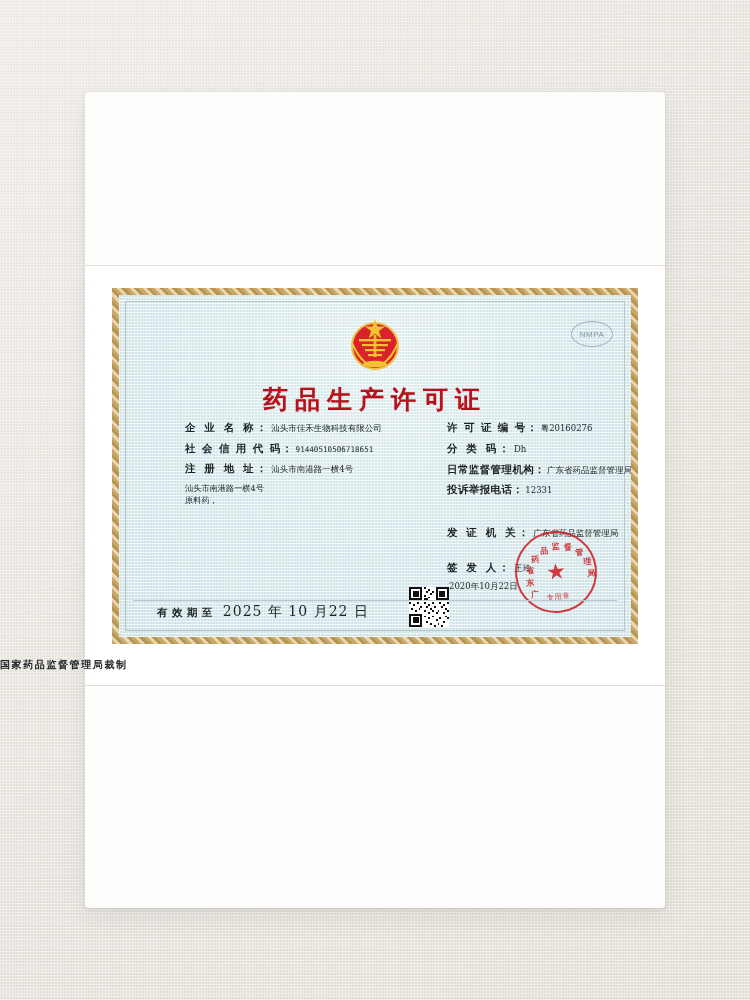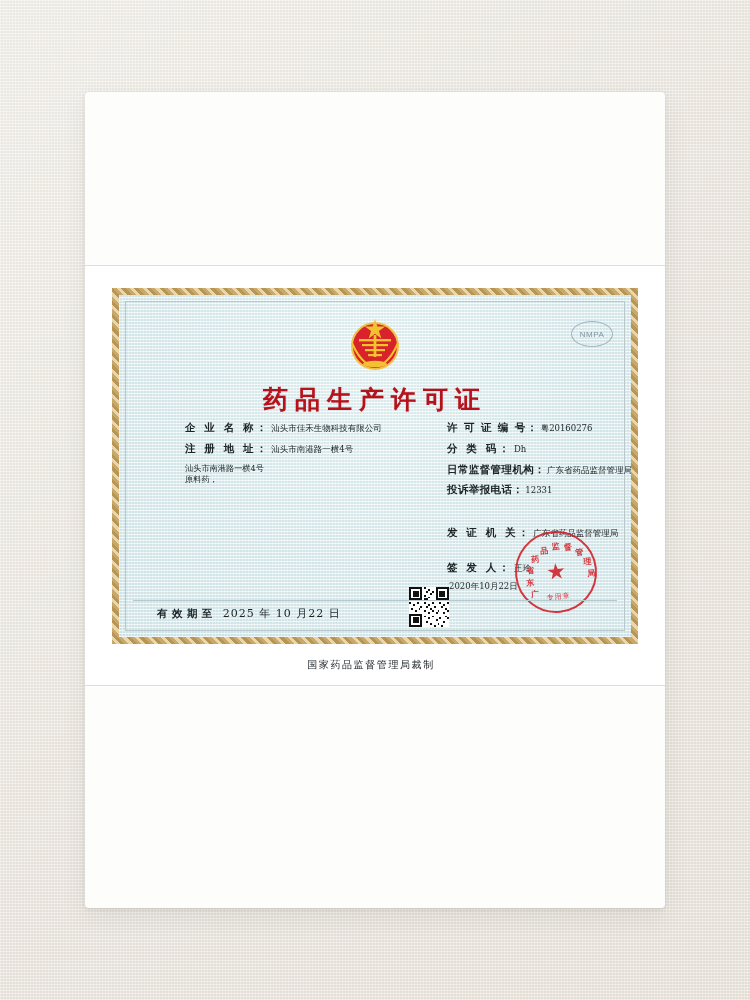--- a/index.html
+++ b/index.html
@@ -239,44 +239,44 @@
     left: 38px;
     bottom: 16px;
     color: #1c2326;
     font-size: 10.5px;
     font-weight: bold;
     letter-spacing: 0.4px;
     font-family: "DejaVu Serif", serif;
   }
   .validity .date {
     font-weight: normal;
-    font-size: 11px;
+    font-size: 14px;
     margin-left: 6px;
     letter-spacing: 1px;
   }
   .cert-hr {
     position: absolute;
     left: 14px;
     right: 14px;
     bottom: 36px;
     height: 1px;
     background: #b9c9cb;
   }
 
   
   .issuer {
     position: absolute;
     left: 0;
     top: 658px;
     width: 742px;
-    text-align: center;
+    text-align: left;
     font-size: 10px;
     letter-spacing: 1.6px;
     color: #23292c;
-    font-weight: normal;
+    font-weight: bold;
     font-family: "DejaVu Serif", serif;
   }
 </style>
 </head>
 <body>
 
 <div class="page-bg"></div>
 
 <div class="sheet"></div>
 
@@ -305,20 +305,24 @@
   <div class="nmpa">NMPA</div>
 
   <div class="cert-title">药品生产许可证</div>
 
   <div class="fields">
 
     <div class="col-left">
       <div class="row">
         <span class="lbl sp">企 业 名 称：</span>
         <span class="val">汕头市佳禾生物科技有限公司</span>
+      </div>
+      <div class="row">
+        <span class="lbl sp2">社 会 信 用 代 码：</span>
+        <span class="val mono">91440510506718651</span>
       </div>
       <div class="row">
         <span class="lbl sp">注 册 地 址：</span>
         <span class="val">汕头市南港路一横4号</span>
       </div>
 
       <div class="scope-line">汕头市南港路一横4号</div>
       <div class="scope-line">原料药，</div>
     </div>
 

